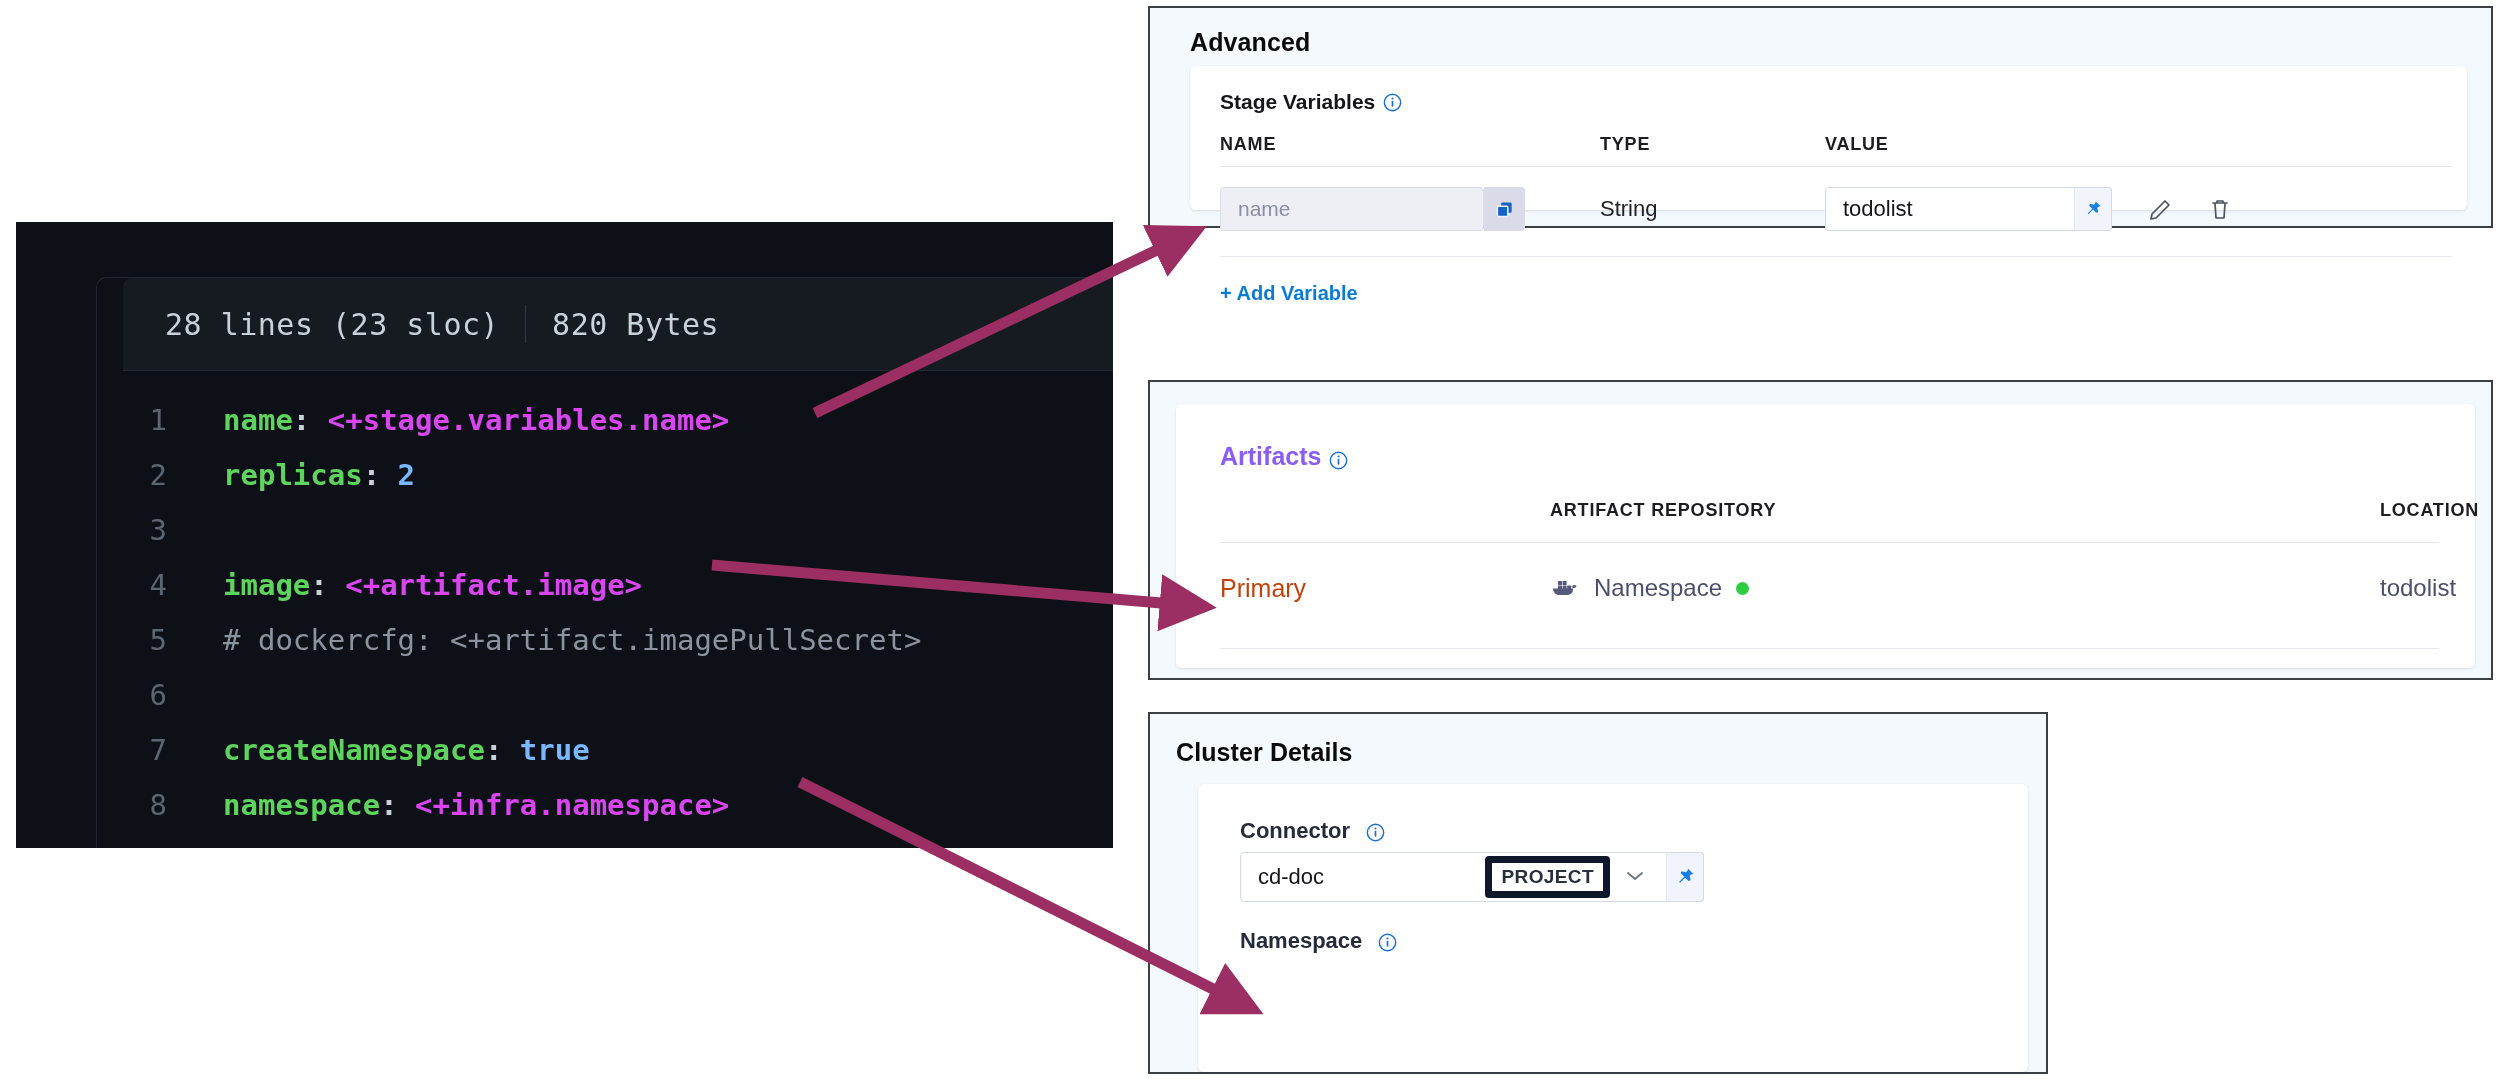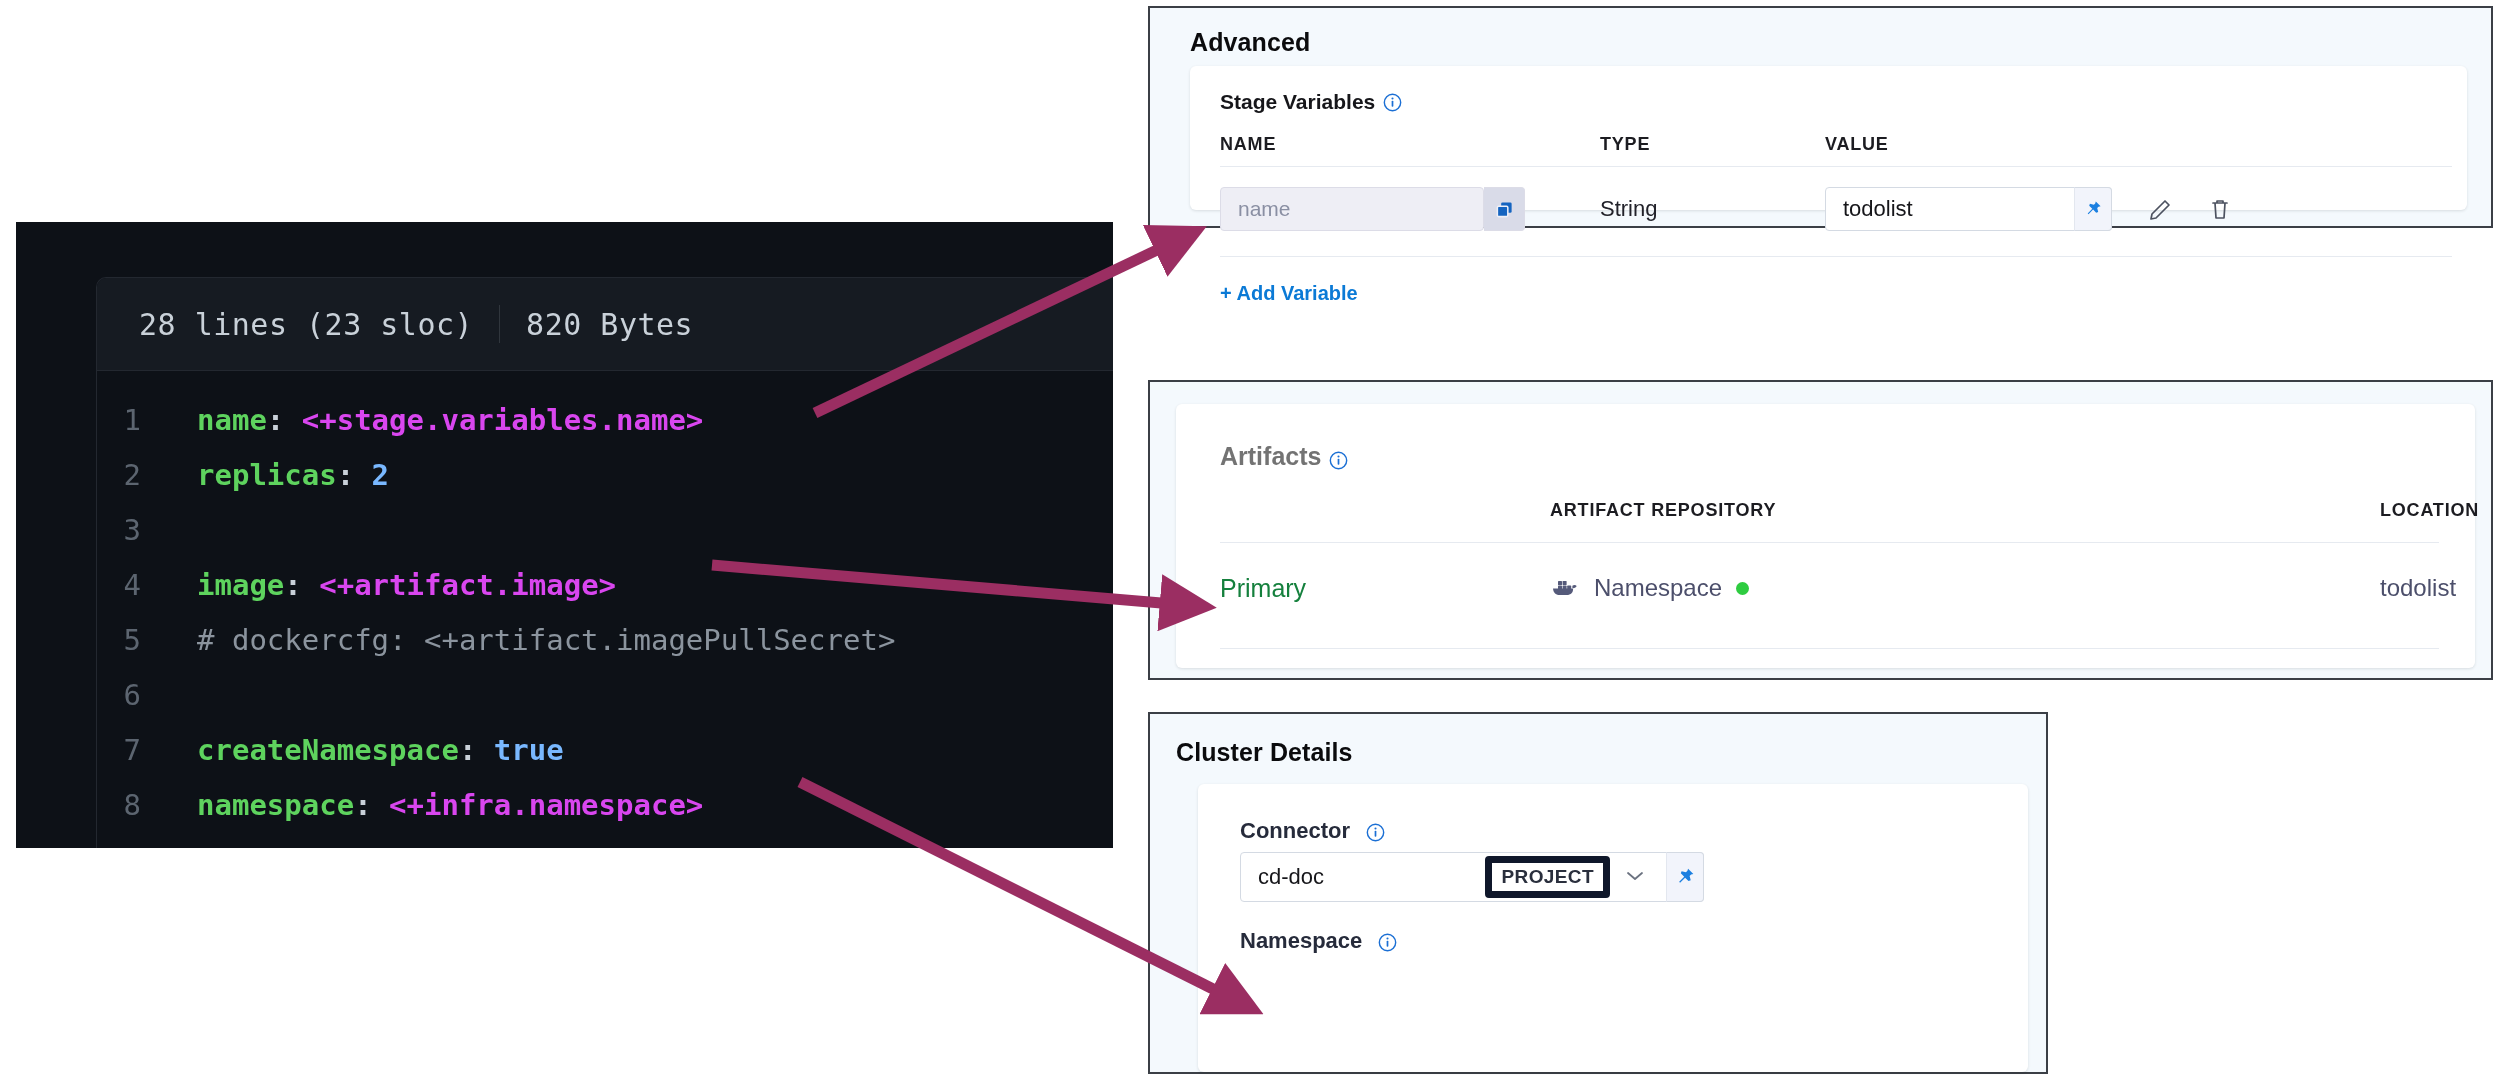--- a/index.html
+++ b/index.html
@@ -12,20 +12,21 @@
   
   #code-panel{
     position:absolute;left:16px;top:222px;width:1097px;height:626px;
     background:#0d1117;overflow:hidden;
   }
   #code-card{
     position:absolute;left:80px;top:55px;right:0;bottom:0;
     background:#0d1117;
     border:1px solid #232830;border-right:none;border-bottom:none;
     border-top-left-radius:10px;
+    padding-left:26px;
   }
   #code-header{
     height:92px;background:#161b22;
     border-bottom:1px solid #232830;
     border-top-left-radius:9px;
     display:flex;align-items:center;
     padding-left:42px;
     font-family:"DejaVu Sans Mono","Liberation Mono",monospace;
     font-size:30px;color:#c9d1d9;letter-spacing:.5px;white-space:nowrap;
   }
@@ -112,27 +113,27 @@
   #sv-del{position:absolute;left:985px;top:7px;}
   #sv-rowline2{position:absolute;left:0;top:166px;width:1232px;height:1px;background:#e6eaf0;}
   #sv-add{
     position:absolute;left:0;top:192px;
     font-size:20px;font-weight:700;color:#0b7ad6;
   }
 
   
   #panel-artifacts{left:1148px;top:380px;width:1345px;height:300px;}
   #art-card{position:absolute;left:26px;top:22px;right:16px;bottom:10px;}
-  #art-title{position:absolute;left:44px;top:38px;font-size:25px;font-weight:700;color:#737373;display:flex;align-items:center;gap:8px;}
+  #art-title{position:absolute;left:44px;top:38px;font-size:25px;font-weight:700;color:#8b5cf6;display:flex;align-items:center;gap:8px;}
   #art-cols{position:absolute;left:44px;top:96px;right:36px;height:24px;}
   #art-cols .c{position:absolute;top:0;}
   #art-line1{position:absolute;left:44px;top:138px;right:36px;height:1px;background:#e6eaf0;}
   #art-row{position:absolute;left:44px;top:170px;right:36px;height:44px;}
   #art-row .c{position:absolute;top:0;display:flex;align-items:center;gap:14px;}
-  .cell-txt{font-size:25px;color:#15803d;}
+  .cell-txt{font-size:25px;color:#c2410c;}
   .cell-link{font-size:24px;color:#4c4f6b;}
   .dot-green{display:inline-block;width:13px;height:13px;border-radius:50%;background:#2ecc40;}
   #art-line2{position:absolute;left:44px;top:244px;right:36px;height:1px;background:#e6eaf0;}
 
   
   #panel-cluster{left:1148px;top:712px;width:900px;height:362px;}
   #cl-title{position:absolute;left:26px;top:24px;}
   #cl-card{position:absolute;left:48px;top:70px;right:18px;bottom:0px;}
   .field-label{
     font-size:22px;font-weight:700;color:#262b3b;

